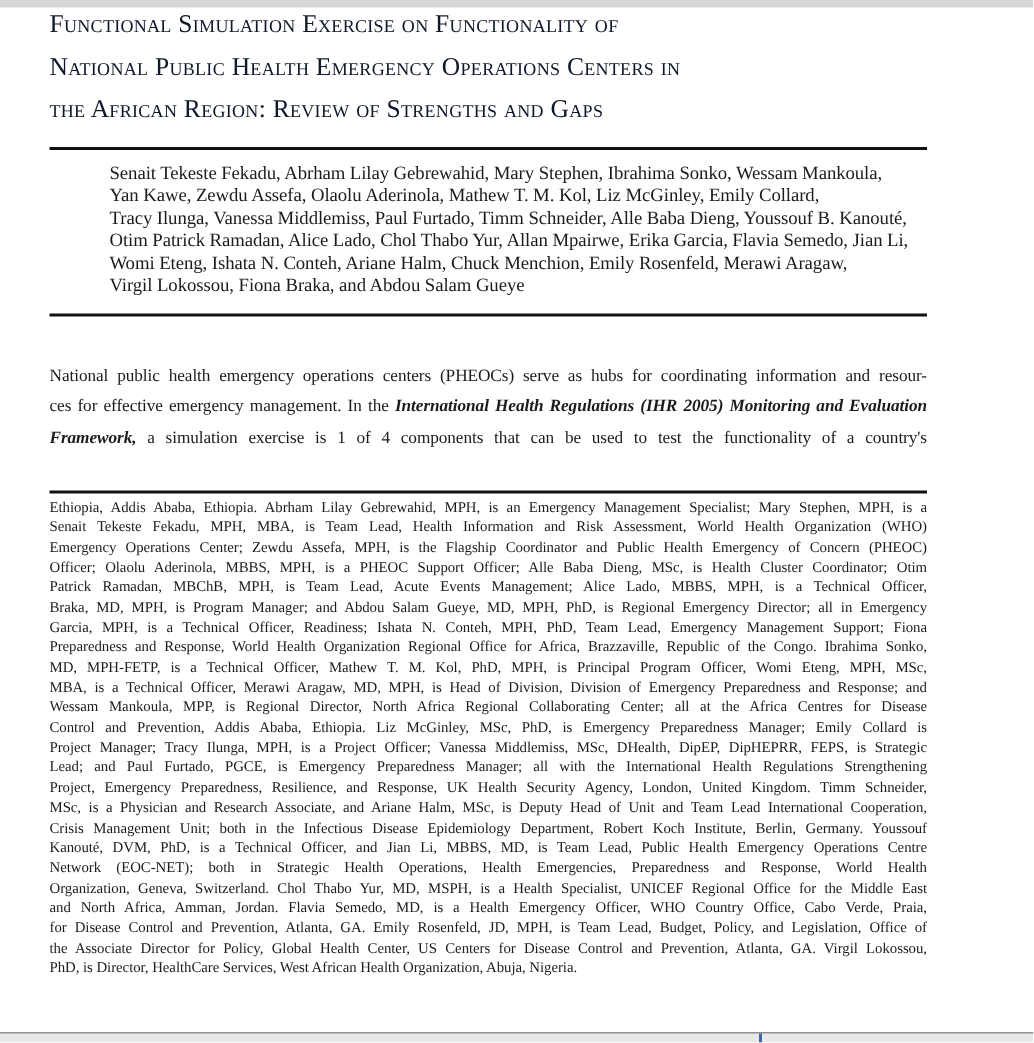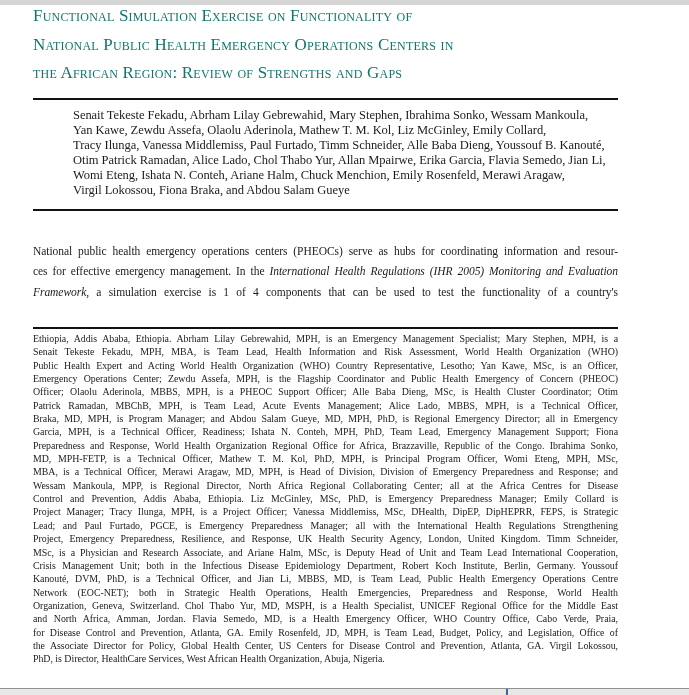--- a/index.html
+++ b/index.html
@@ -23,21 +23,21 @@
     background: #d6d6d6;
   }
   .col { position: absolute; left: 33px; width: 585px; }
 
   .paper-title {
     top: 2px;
     font-size: 17px;
     line-height: 28.5px;
     font-variant: small-caps;
     letter-spacing: 0.2px;
-    color: #0f766e;
+    color: #0f172a;
   }
   .title-line { white-space: nowrap; }
 
   .rule {
     position: absolute;
     left: 33px;
     width: 585px;
     height: 2px;
     background: #121212;
   }
@@ -59,21 +59,21 @@
     font-size: 11.5px;
     line-height: 20.3px;
     letter-spacing: -0.05px;
   }
   .abstract-line {
     text-align: justify;
     text-align-last: justify;
     height: 20.3px;
     overflow: hidden;
   }
-  .abstract-line em { font-style: italic; }
+  .abstract-line em { font-style: italic; font-weight: bold; }
 
   .footnote {
     top: 332px;
     font-size: 9.9px;
     line-height: 13.35px;
     letter-spacing: -0.03px;
     height: 356px;
     overflow: hidden;
   }
   .footnote-line {
@@ -129,21 +129,20 @@
     <div class="abstract-line"><span>National public health emergency operations centers (PHEOCs) serve as hubs for coordinating information and resour-</span></div>
     <div class="abstract-line"><span>ces for effective emergency management. In the </span><em>International Health Regulations (IHR 2005) Monitoring and Evaluation</em></div>
     <div class="abstract-line"><em>Framework,</em><span> a simulation exercise is 1 of 4 components that can be used to test the functionality of a country's</span></div>
   </div>
 
 <div class="rule rule-3"></div>
 
 <div class="col footnote" id="affiliations-footnote">
     <div class="footnote-line">Ethiopia, Addis Ababa, Ethiopia. Abrham Lilay Gebrewahid, MPH, is an Emergency Management Specialist; Mary Stephen, MPH, is a</div>
     <div class="footnote-line">Senait Tekeste Fekadu, MPH, MBA, is Team Lead, Health Information and Risk Assessment, World Health Organization (WHO)</div>
-    <div class="footnote-line">Public Health Expert and Acting World Health Organization (WHO) Country Representative, Lesotho; Yan Kawe, MSc, is an Officer,</div>
     <div class="footnote-line">Emergency Operations Center; Zewdu Assefa, MPH, is the Flagship Coordinator and Public Health Emergency of Concern (PHEOC)</div>
     <div class="footnote-line">Officer; Olaolu Aderinola, MBBS, MPH, is a PHEOC Support Officer; Alle Baba Dieng, MSc, is Health Cluster Coordinator; Otim</div>
     <div class="footnote-line">Patrick Ramadan, MBChB, MPH, is Team Lead, Acute Events Management; Alice Lado, MBBS, MPH, is a Technical Officer,</div>
     <div class="footnote-line">Braka, MD, MPH, is Program Manager; and Abdou Salam Gueye, MD, MPH, PhD, is Regional Emergency Director; all in Emergency</div>
     <div class="footnote-line">Garcia, MPH, is a Technical Officer, Readiness; Ishata N. Conteh, MPH, PhD, Team Lead, Emergency Management Support; Fiona</div>
     <div class="footnote-line">Preparedness and Response, World Health Organization Regional Office for Africa, Brazzaville, Republic of the Congo. Ibrahima Sonko,</div>
     <div class="footnote-line">MD, MPH-FETP, is a Technical Officer, Mathew T. M. Kol, PhD, MPH, is Principal Program Officer, Womi Eteng, MPH, MSc,</div>
     <div class="footnote-line">MBA, is a Technical Officer, Merawi Aragaw, MD, MPH, is Head of Division, Division of Emergency Preparedness and Response; and</div>
     <div class="footnote-line">Wessam Mankoula, MPP, is Regional Director, North Africa Regional Collaborating Center; all at the Africa Centres for Disease</div>
     <div class="footnote-line">Control and Prevention, Addis Ababa, Ethiopia. Liz McGinley, MSc, PhD, is Emergency Preparedness Manager; Emily Collard is</div>

